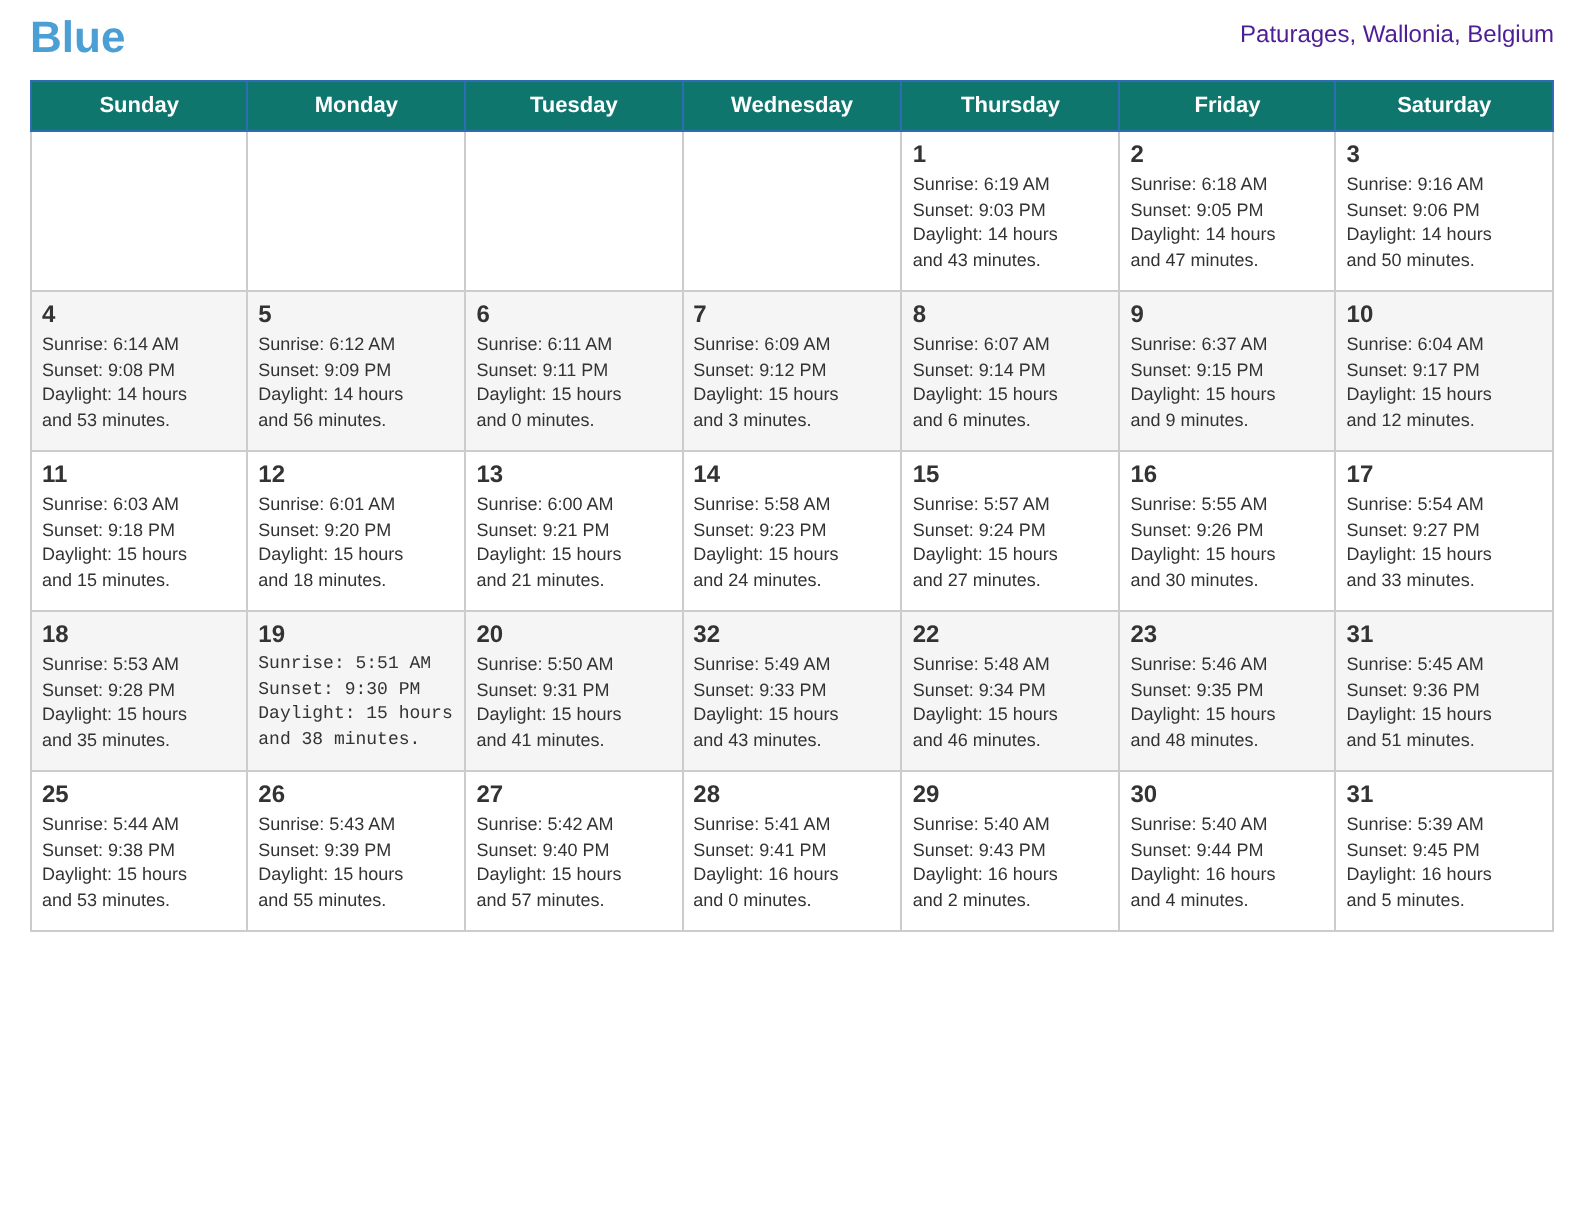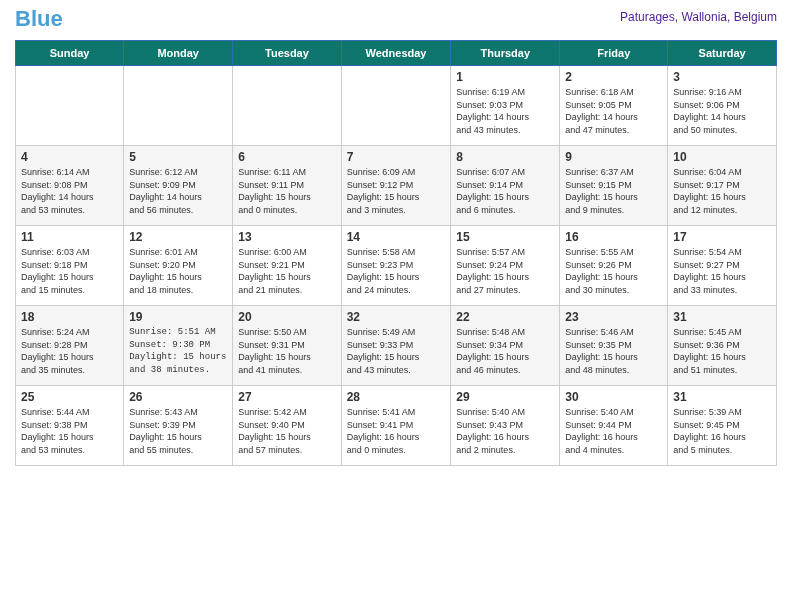--- a/index.html
+++ b/index.html
@@ -223,21 +223,21 @@
           <div class="day-num">17</div>
           <div class="day-info" style="white-space: pre-line;">Sunrise: 5:54 AM
 Sunset: 9:27 PM
 Daylight: 15 hours
 and 33 minutes.</div>
         </td>
       </tr>
       <tr>
         <td>
           <div class="day-num">18</div>
-          <div class="day-info" style="white-space: pre-line;">Sunrise: 5:24 AM
+          <div class="day-info" style="white-space: pre-line;">Sunrise: 5:53 AM
 Sunset: 9:28 PM
 Daylight: 15 hours
 and 35 minutes.</div>
         </td>
         <td>
           <div class="day-num">19</div>
           <div class="day-info" style="white-space: pre-line; font-family: Liberation Mono, monospace;">Sunrise: 5:51 AM
 Sunset: 9:30 PM
 Daylight: 15 hours
 and 38 minutes.</div>

